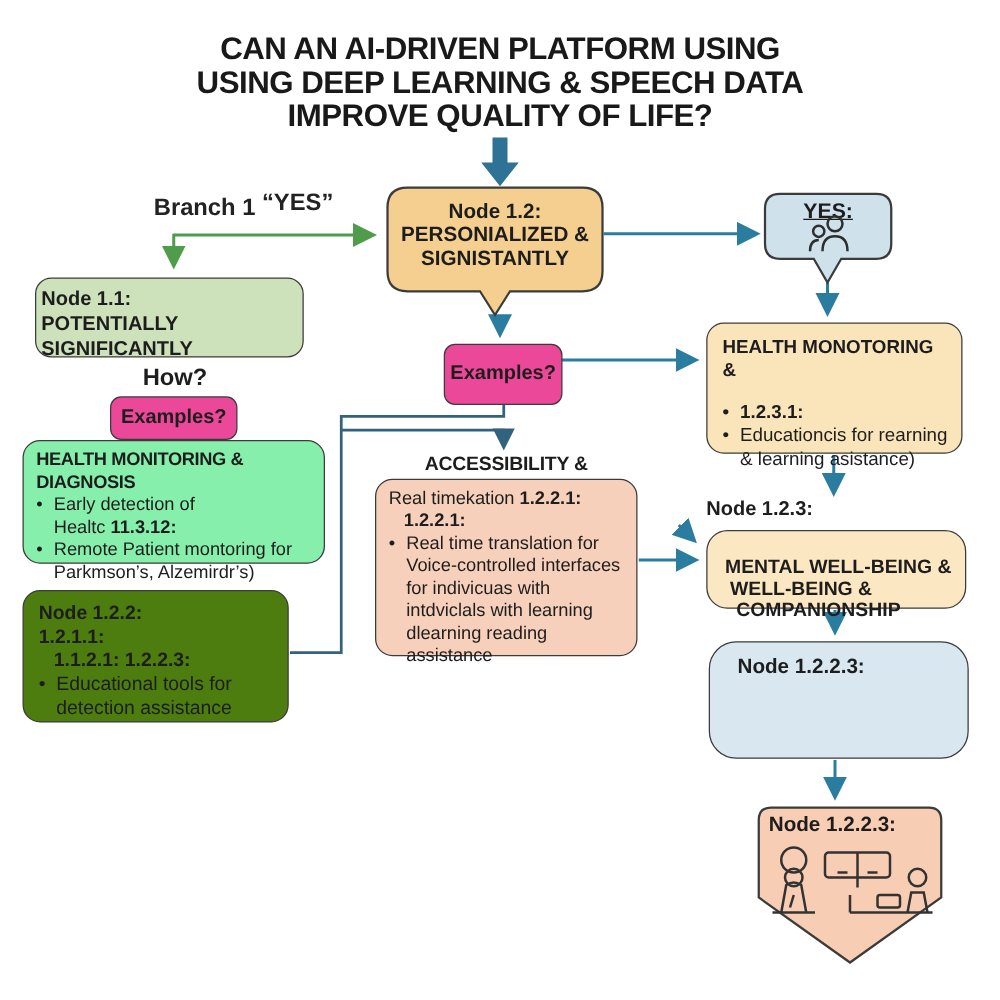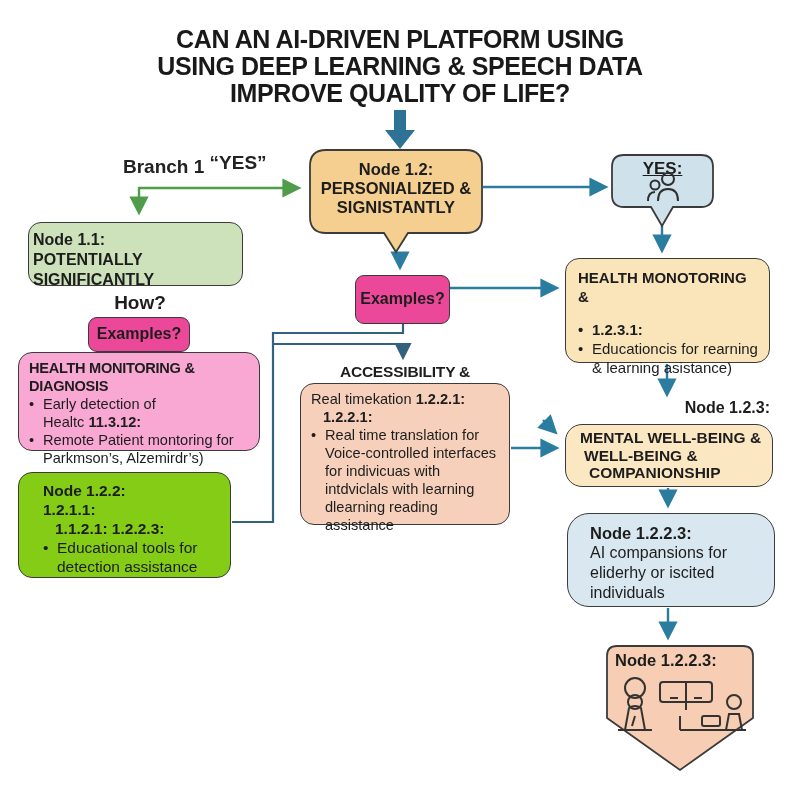--- a/index.html
+++ b/index.html
@@ -16,35 +16,35 @@
                font-size:16.5px;font-weight:bold;line-height:19px;}
   #yes-text{left:612px;top:159px;width:101px;text-align:center;font-size:17px;font-weight:bold;text-decoration:underline;}
   #yes-icon{left:638px;top:169px;width:50px;height:36px;}
   #node11{left:28px;top:222px;width:215px;height:64px;background:#cde2bb;border-radius:13px;
           padding:7px 10px 0 4px;font-size:16px;font-weight:bold;line-height:20px;}
   #how-label{left:90px;top:292px;width:100px;text-align:center;font-size:19px;font-weight:bold;}
   .examples-box{background:#ec4899;border:1.7px solid #3b3b3b;border-radius:9px;
                 font-weight:bold;text-align:center;}
   #examples-left{left:88px;top:317px;width:100px;height:33px;font-size:16px;line-height:31px;}
   #examples-mid{left:355px;top:275px;width:93px;height:47px;font-size:16px;line-height:45px;}
-  #health-diag{left:18px;top:352px;width:242px;height:99px;background:#f9a8d4;border-radius:14px;
+  #health-diag{left:18px;top:352px;width:242px;height:99px;background:#86efac;border-radius:14px;
                padding:6px 8px 0 10px;font-size:14.6px;line-height:18px;}
   #health-diag .hd-title{font-weight:bold;letter-spacing:-0.3px;}
-  #node122{left:18px;top:472px;width:213px;height:106px;background:#84cc16;border-radius:14px;
-           padding:8px 8px 0 24px;font-size:15.5px;line-height:19px;}
+  #node122{left:18px;top:472px;width:213px;height:106px;background:#4d7c0f;border-radius:14px;
+           padding:8px 8px 0 12px;font-size:15.5px;line-height:19px;}
   #access-label{left:298px;top:363px;width:214px;text-align:center;
                 font-size:15.5px;font-weight:bold;letter-spacing:-0.2px;}
   #access-box{left:300px;top:383px;width:210px;height:142px;background:#f6d0ba;border-radius:14px;
               padding:6px 6px 0 10px;font-size:14.6px;line-height:18px;}
   #health-mono{left:565px;top:258px;width:205px;height:105px;background:#fae4ba;border-radius:14px;
                padding:9px 8px 0 12px;font-size:15px;line-height:19px;}
   #health-mono .hm-title{font-weight:bold;margin-bottom:14px;}
-  #node123-label{left:565px;top:399px;width:205px;text-align:right;font-size:16px;font-weight:bold;}
+  #node123-label{left:565px;top:399px;width:205px;text-align:left;font-size:16px;font-weight:bold;}
   #mental{left:565px;top:424px;width:208px;height:63px;background:#fbe8c3;border-radius:17px;
-          padding:4px 6px 0 14px;font-size:15.5px;font-weight:bold;line-height:17.5px;}
+          padding:20px 6px 0 14px;font-size:15.5px;font-weight:bold;line-height:17.5px;}
   #mental .ind1{padding-left:4px;}
   #mental .ind2{padding-left:9px;}
   #node1223{left:567px;top:513px;width:208px;height:94px;background:#d9e8f0;border-radius:22px;
             padding:9px 10px 0 22px;font-size:16px;line-height:20px;}
   #node1223 .nt{font-weight:bold;font-size:16.5px;}
   #banner-title{left:615px;top:651px;width:130px;font-size:16.5px;font-weight:bold;}
   #banner-icons{left:610px;top:672px;width:140px;height:72px;}
   .bullet-row{display:flex;}
   .bullet-row .bm{width:14px;flex:none;}
   .bold{font-weight:bold;}
@@ -183,21 +183,20 @@
 
 <div id="node123-label" class="abs">Node 1.2.3:</div>
 <div id="mental" class="box">
   <div>MENTAL WELL-BEING &amp;</div>
   <div class="ind1">WELL-BEING &amp;</div>
   <div class="ind2">COMPANIONSHIP</div>
 </div>
 
 <div id="node1223" class="box">
   <div class="nt">Node 1.2.2.3:</div>
-  <div style="width:162px">AI compansions for eliderhy or iscited individuals</div>
 </div>
 
 <div id="banner-title" class="abs">Node 1.2.2.3:</div>
 <svg id="banner-icons" class="abs" viewBox="0 0 140 72" fill="none" stroke="#333" stroke-width="2">
   <g>
     <circle cx="25" cy="16" r="10"></circle>
     <circle cx="25" cy="30" r="7"></circle>
     <path d="M15 58 L19 36 Q25 32 31 36 L35 58"></path>
     <path d="M25 44 L22 54"></path>
     <line x1="8" y1="58" x2="42" y2="58"></line>

